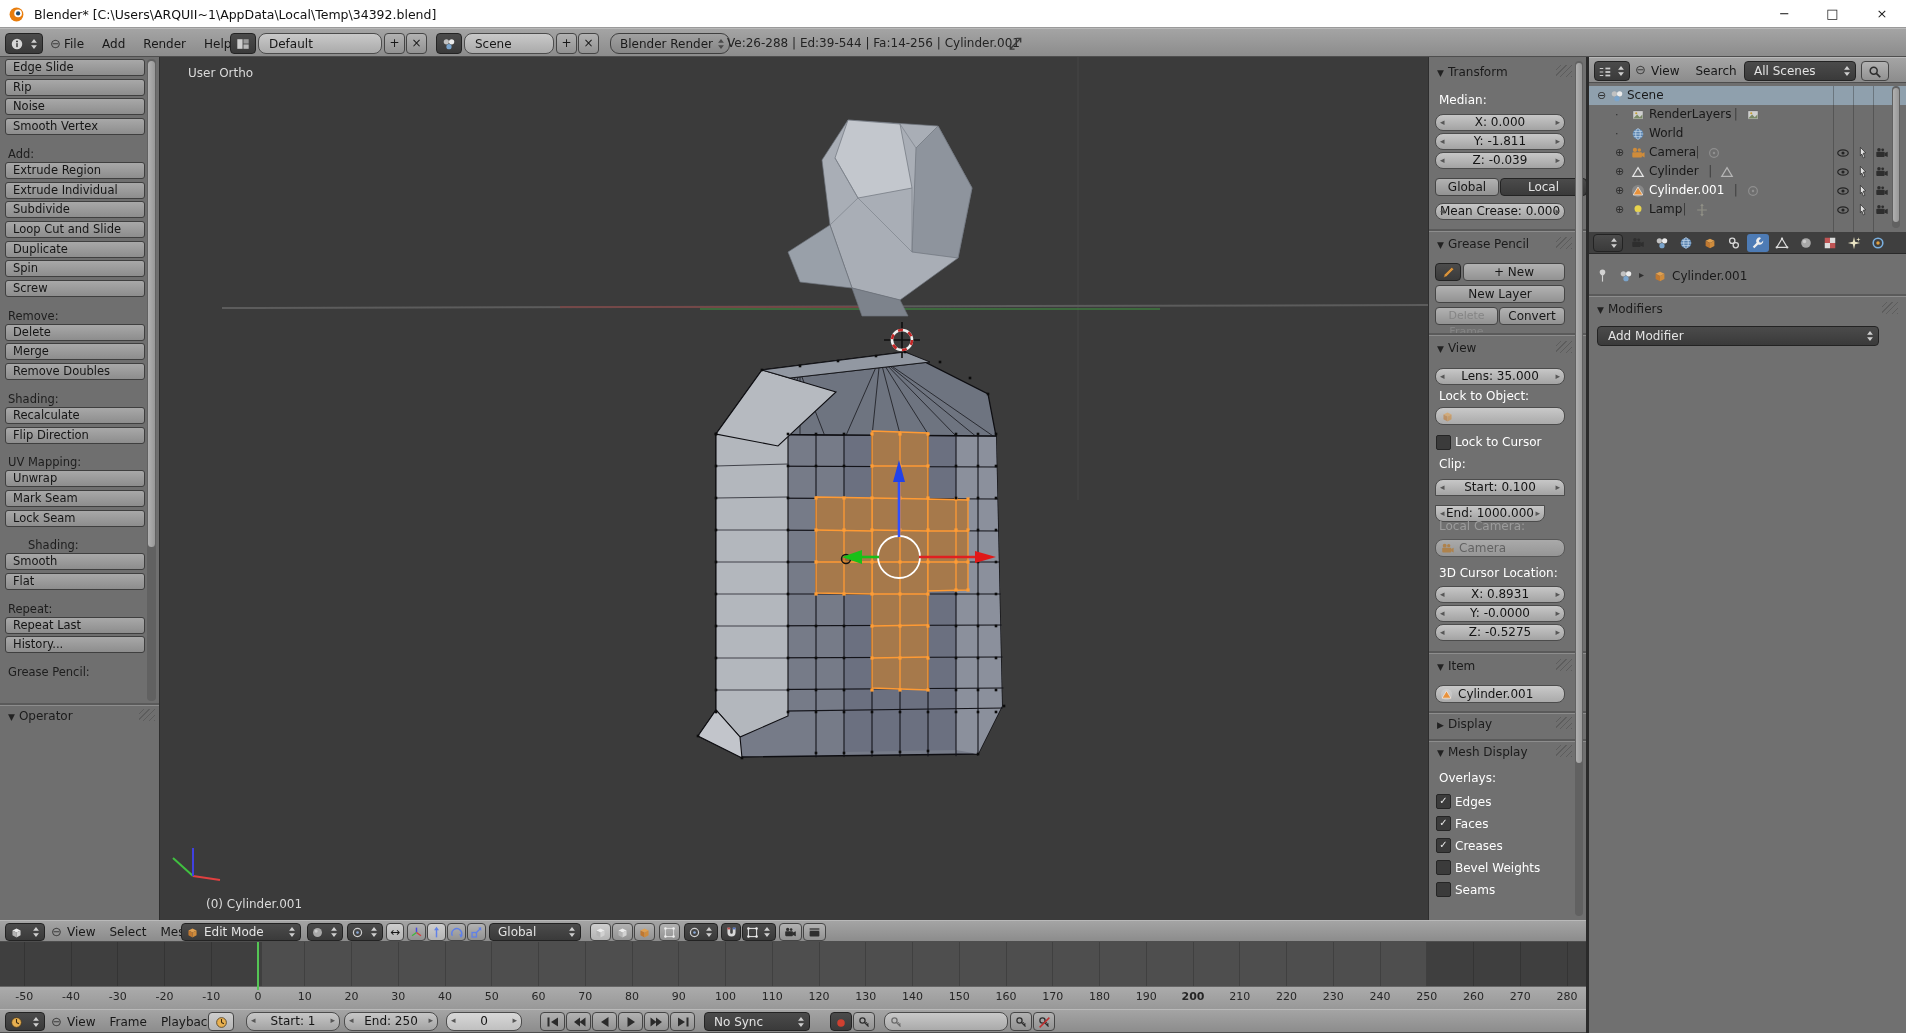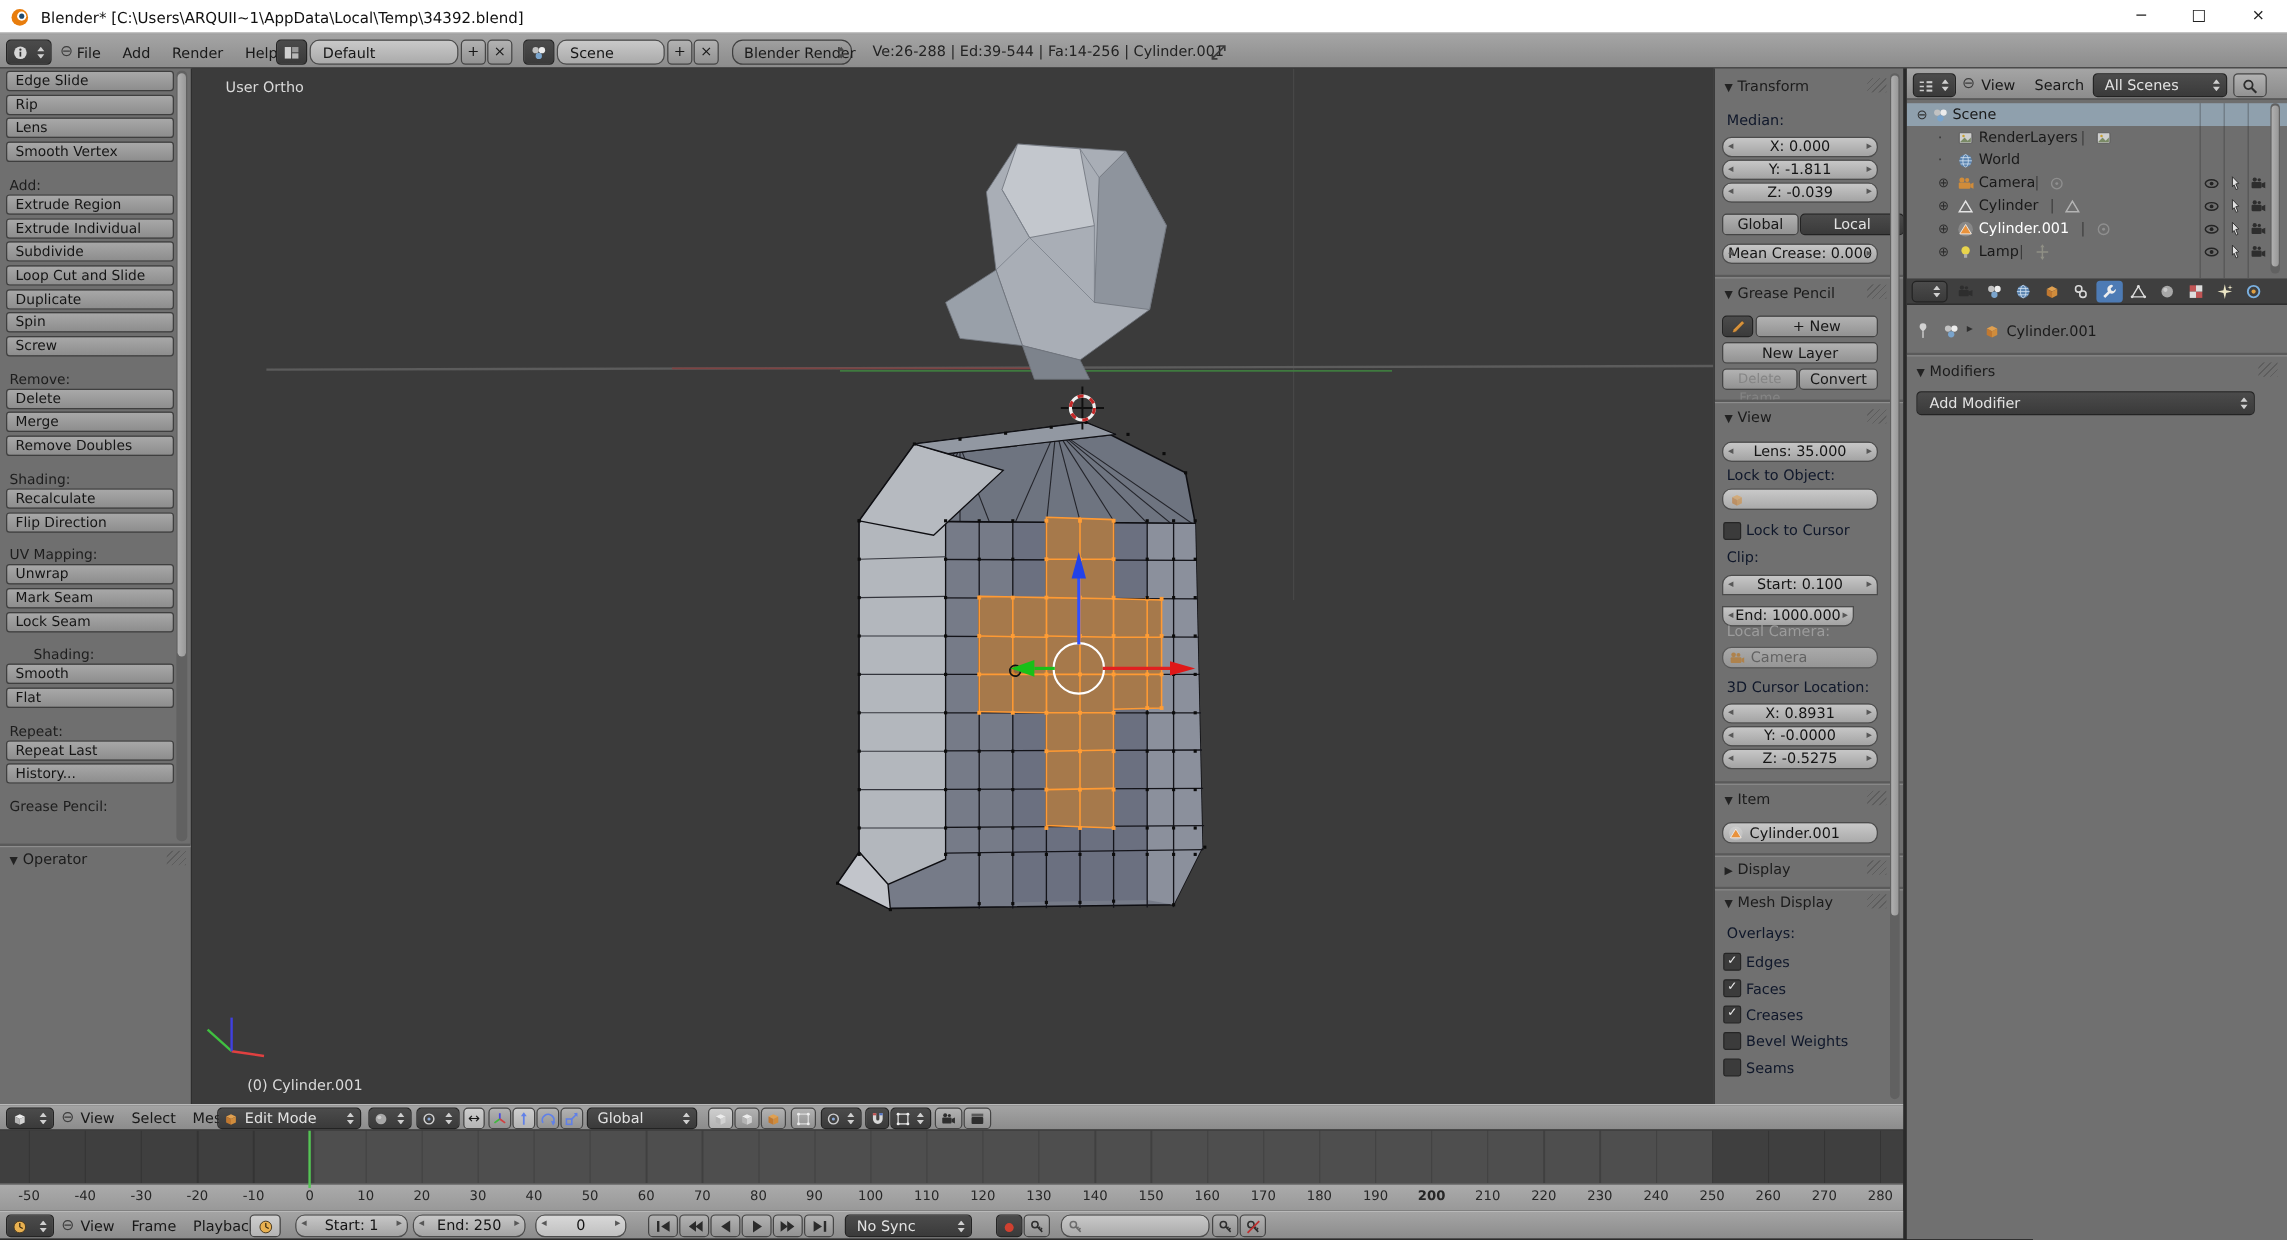--- a/index.html
+++ b/index.html
@@ -22,21 +22,21 @@
        box-sizing:border-box;color:#141414;font-size:12px;}
   .slider{position:absolute;height:17px;background:linear-gradient(#c7c7c7,#a3a3a3);border:1px solid #4c4c4c;
           border-radius:8px;text-align:center;font-size:12px;line-height:15px;color:#141414;box-sizing:border-box;}
   .slider:before{content:"\25C2";position:absolute;left:4px;top:1px;font-size:9px;line-height:13px;color:#575757;}
   .slider:after{content:"\25B8";position:absolute;right:4px;top:1px;font-size:9px;line-height:13px;color:#575757;}
   .ud{position:absolute;right:4px;top:50%;margin-top:-5px;width:8px;height:10px;fill:#cfcfcf;}
   .ud-dark{fill:#4a4a4a;}
   .collapse{font-size:13px;color:#3d3d3d;}
   .ph{font-size:12px;color:#1b1b1b;white-space:nowrap;}
   .ph .tri{font-size:9px;color:#222;margin-right:4px;}
-  .plabel{font-size:12px;color:#0f172a;white-space:nowrap;}
+  .plabel{font-size:12px;color:#ffffff;white-space:nowrap;}
   .grip{position:absolute;width:16px;height:12px;opacity:.55;
         background:repeating-linear-gradient(135deg,transparent 0 3px,#4e4e4e 3px 4px);}
   .divi{position:absolute;left:0;width:100%;height:2px;background:#5a5a5a;box-shadow:0 1px 0 #8d8d8d;}
   .chk{position:absolute;width:13px;height:13px;background:#3b3b3b;border:1px solid #252525;border-radius:2px;
        color:#eaeaea;font-size:10px;line-height:12px;text-align:center;}
   
   #titlebar{left:0;top:0;width:1906px;height:28px;background:#ffffff;border-bottom:1px solid #9a9a9a;box-sizing:border-box;}
   #title-text{position:absolute;left:34px;top:7px;font-size:12.5px;color:#111;white-space:nowrap;}
   .winbtn{position:absolute;top:0;width:45px;height:27px;text-align:center;line-height:27px;color:#222;font-size:13px;}
   
@@ -299,37 +299,37 @@
     <div class="abs dark" style="left:436px;top:4px;width:26px;height:21px">
       <svg class="abs" style="left:5px;top:3px" width="14" height="14">
           <use href="#i-balls"></use>
         </svg>
     </div>
     <div class="abs fld" style="left:464px;top:4px;width:90px;height:21px">
       <span class="ddt" style="left:10px;line-height:20px;color:#161616">Scene</span>
     </div>
     <div class="abs b" style="left:556px;top:4px;width:21px;height:21px;line-height:19px">+</div>
     <div class="abs b" style="left:578px;top:4px;width:21px;height:21px;line-height:19px">×</div>
-    <div class="abs ddm" style="left:610px;top:4px;width:100px;height:21px">
+    <div class="abs ddm" style="left:610px;top:4px;width:120px;height:21px">
       <span class="ddt" style="left:9px;line-height:20px">Blender Render</span>
       <svg class="ud ud-dark">
           <use href="#i-ud"></use>
         </svg>
     </div>
     <span class="abs" style="left:727px;top:0;line-height:29px;color:#232323;white-space:nowrap">Ve:26-288 | Ed:39-544 | Fa:14-256 | Cylinder.001</span>
     <svg class="abs" style="left:1008px;top:7px" width="15" height="15">
         <use href="#i-winarr"></use>
       </svg>
   </div>
 
   <div id="toolshelf" class="abs">
     <div id="ts-scroll" class="abs" style="left:0;top:0;width:160px;height:646px;overflow:hidden">
         <div class="ts-btn" style="top: 2px;">Edge Slide</div>
         <div class="ts-btn" style="top: 21.7px;">Rip</div>
-        <div class="ts-btn" style="top: 41.4px;">Lens</div>
+        <div class="ts-btn" style="top: 41.4px;">Noise</div>
         <div class="ts-btn" style="top: 61.1px;">Smooth Vertex</div>
         <div class="ts-label" style="top: 89.8px;">Add:</div>
         <div class="ts-btn" style="top: 104.8px;">Extrude Region</div>
         <div class="ts-btn" style="top: 124.5px;">Extrude Individual</div>
         <div class="ts-btn" style="top: 144.2px;">Subdivide</div>
         <div class="ts-btn" style="top: 163.9px;">Loop Cut and Slide</div>
         <div class="ts-btn" style="top: 183.6px;">Duplicate</div>
         <div class="ts-btn" style="top: 203.3px;">Spin</div>
         <div class="ts-btn" style="top: 223px;">Screw</div>
         <div class="ts-label" style="top: 251.7px;">Remove:</div>

